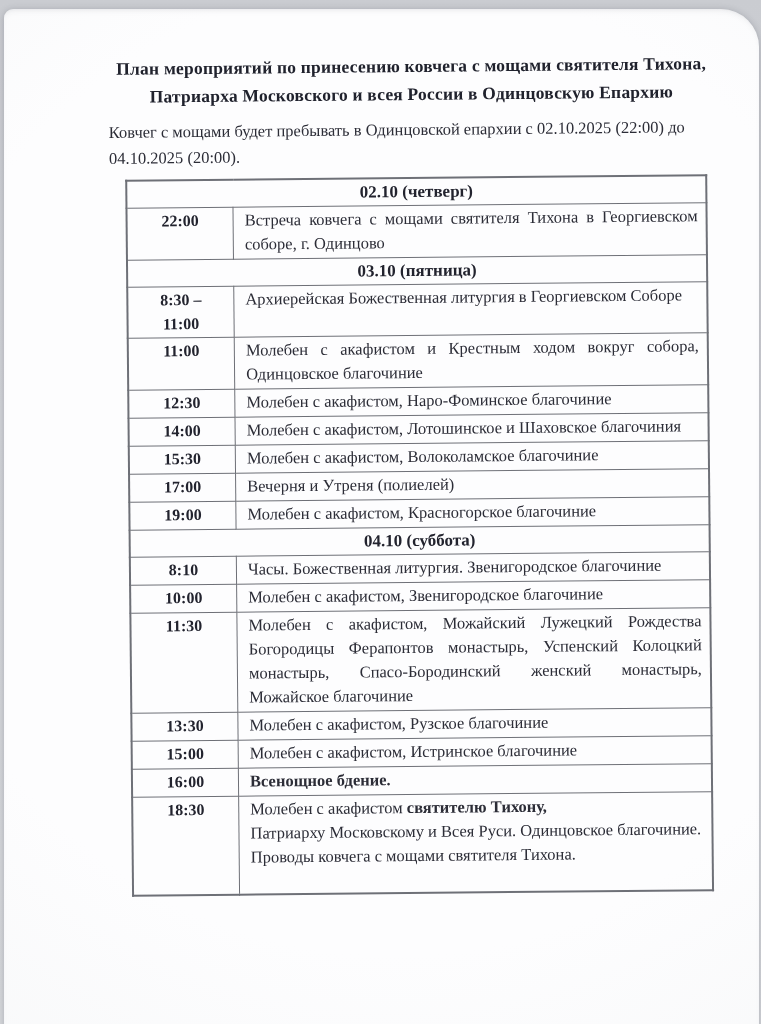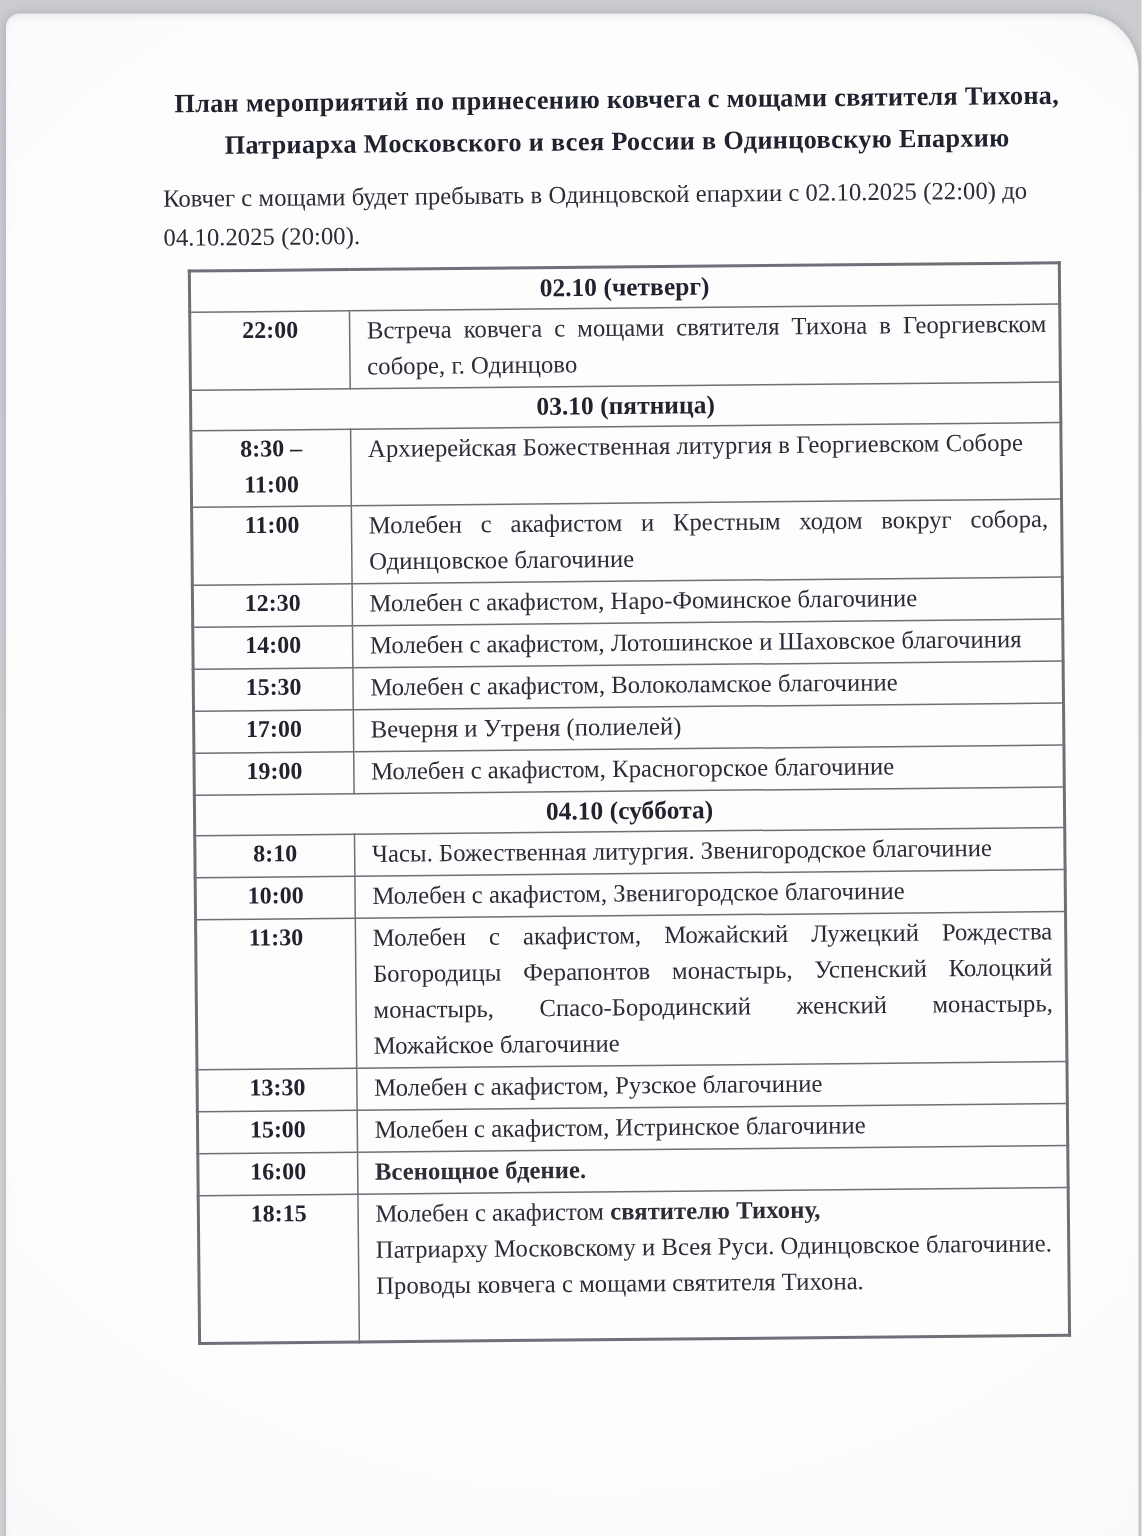--- a/index.html
+++ b/index.html
@@ -185,21 +185,21 @@
               <div class="par"><span>Молебен с акафистом, Истринское благочиние</span></div>
             </td>
           </tr>
           <tr>
             <td class="time-cell">16:00</td>
             <td class="desc-cell">
               <div class="par"><span class="b">Всенощное бдение.</span></div>
             </td>
           </tr>
           <tr>
-            <td class="time-cell">18:15</td>
+            <td class="time-cell">18:30</td>
             <td class="desc-cell tall-bottom">
               <div class="par"><span>Молебен с акафистом </span><span class="b">святителю Тихону,</span></div>
               <div class="par"><span>Патриарху Московскому и Всея Руси. Одинцовское благочиние.</span></div>
               <div class="par"><span>Проводы ковчега с мощами святителя Тихона.</span></div>
             </td>
           </tr>
         </tbody>
     </table>
   </div>
 </div>

